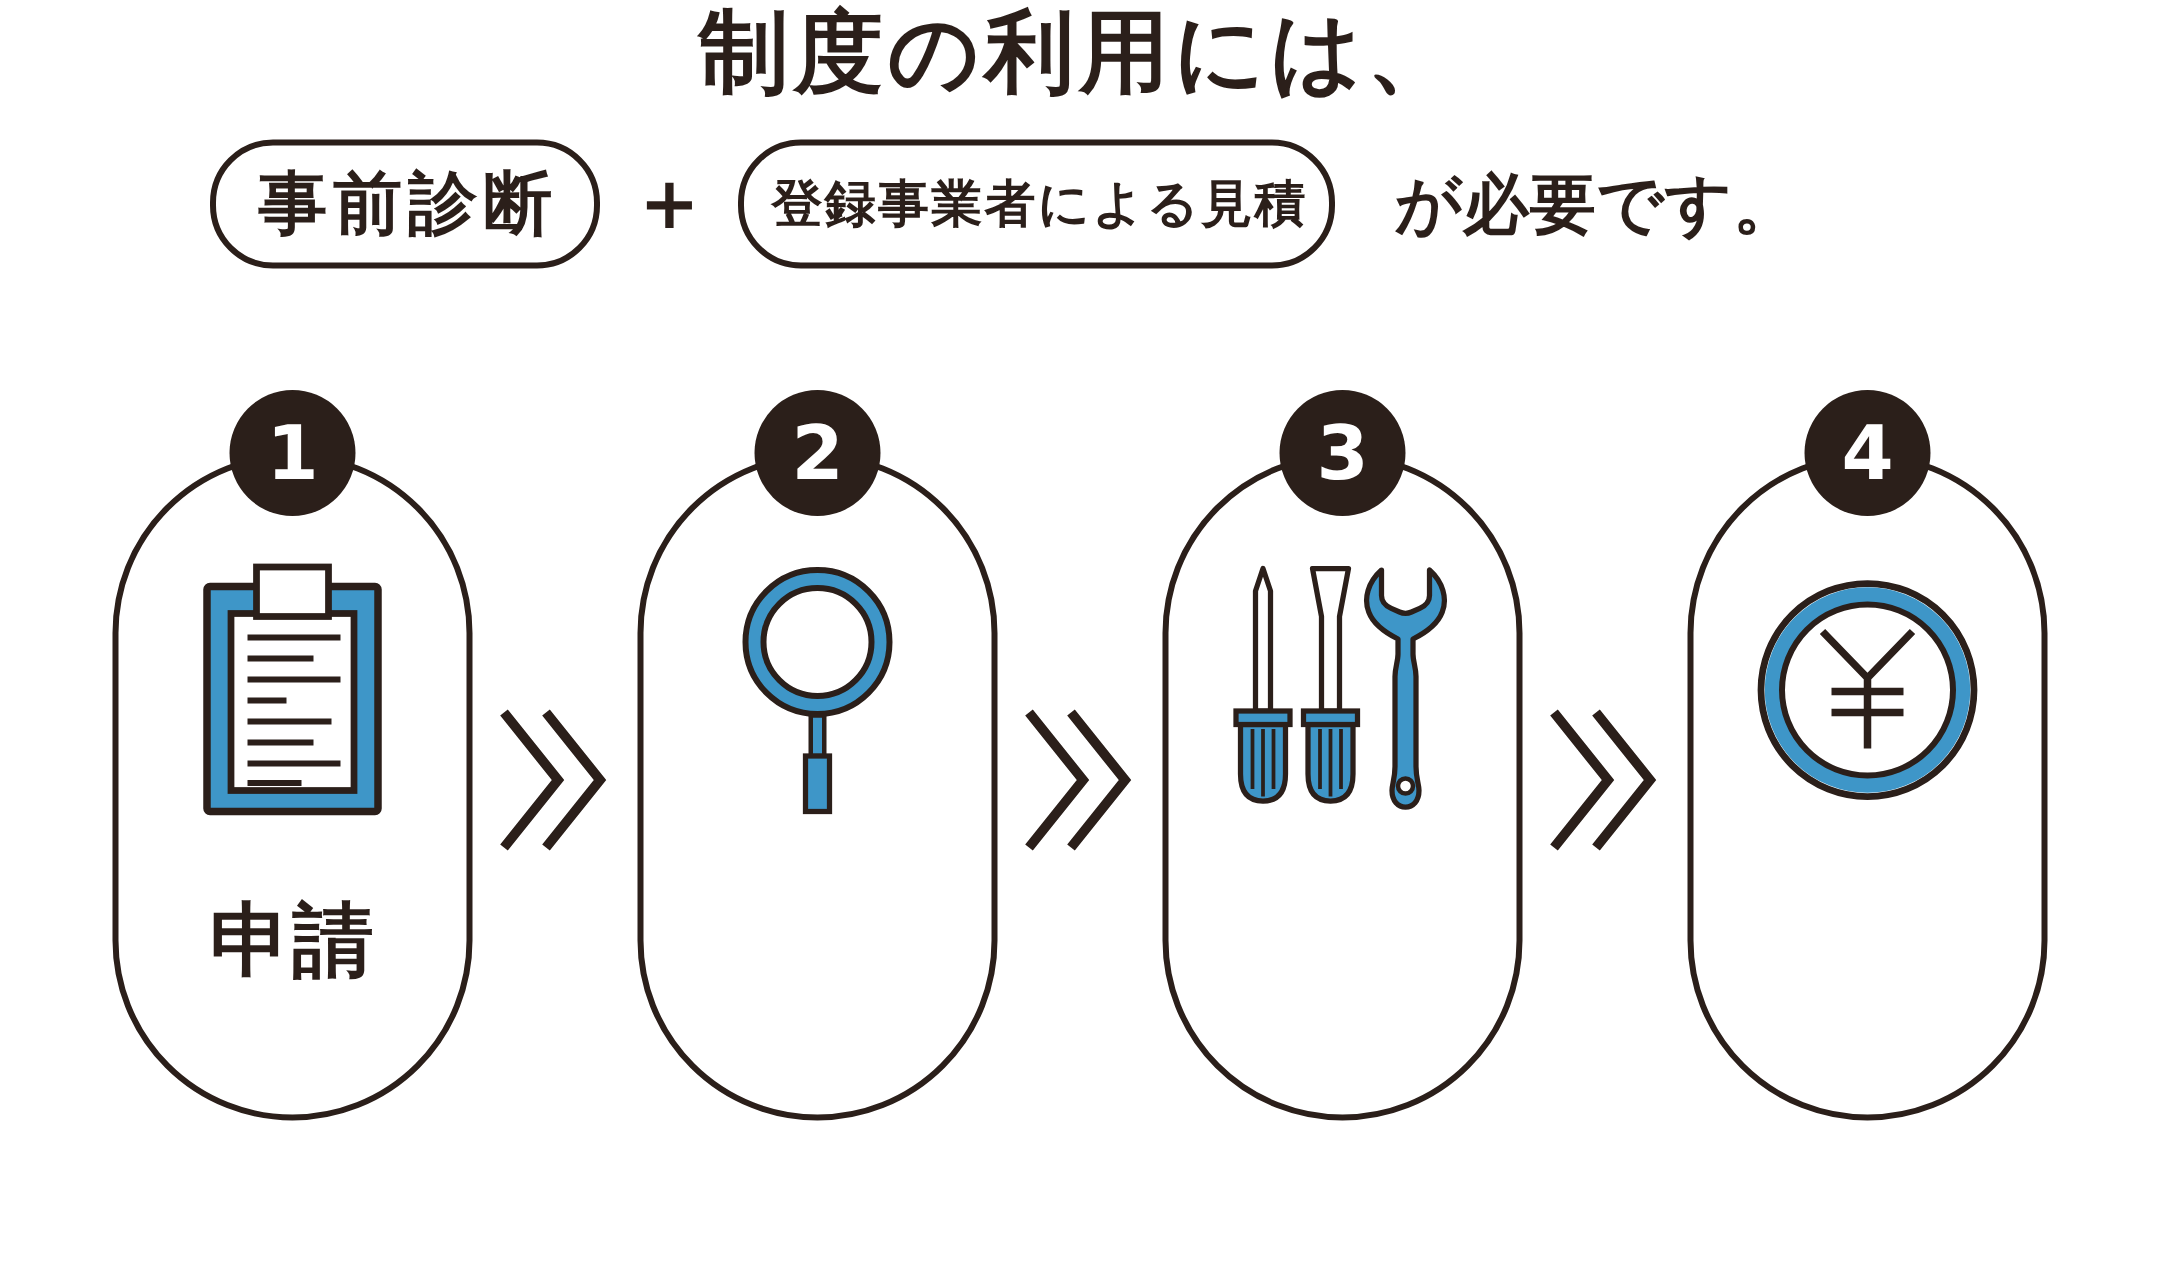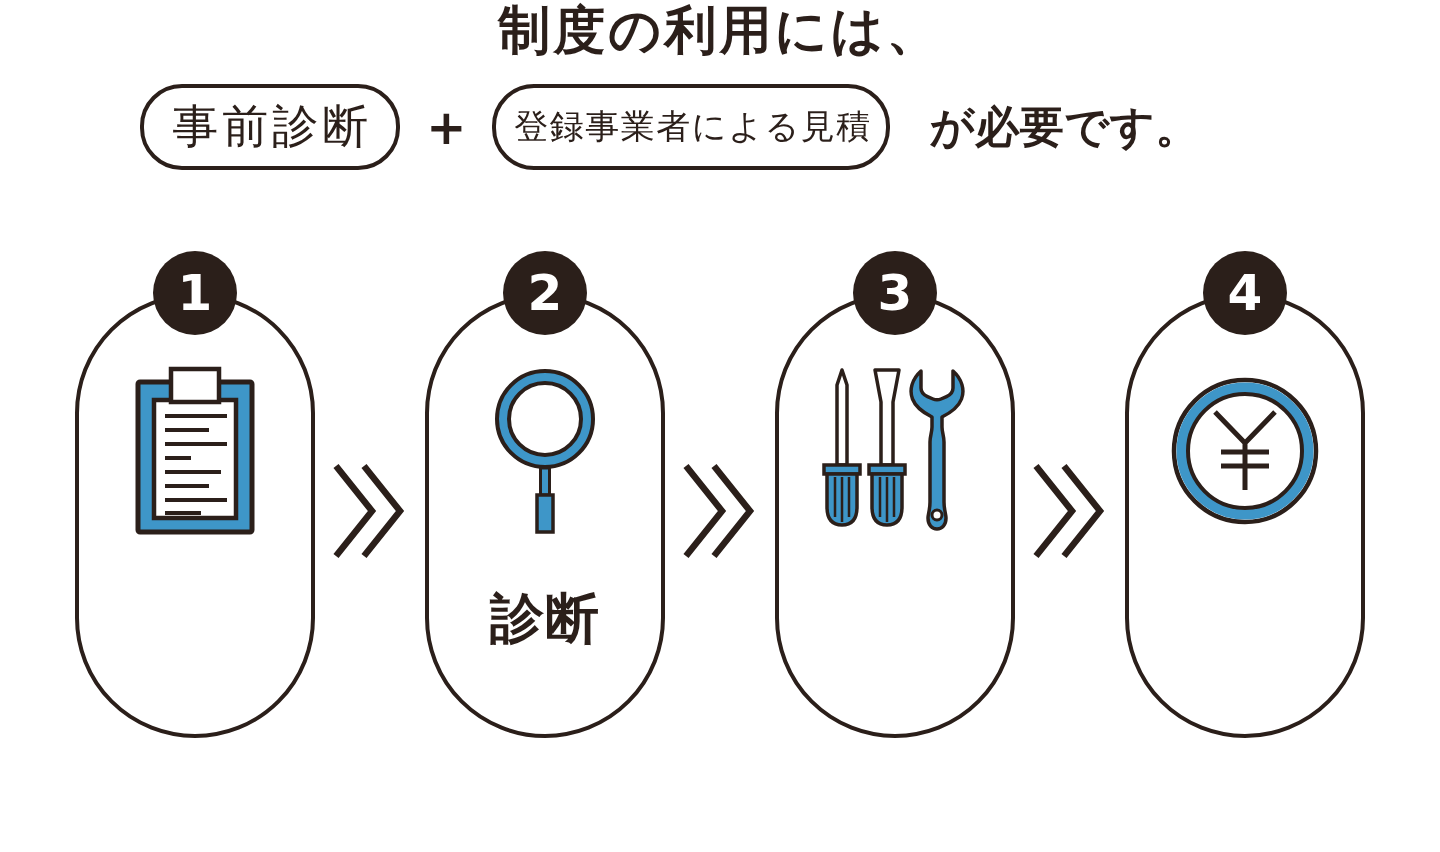--- a/index.html
+++ b/index.html
@@ -14,21 +14,21 @@
   }
   .canvas {
     position: relative;
     width: 1440px;
     height: 852px;
   }
   
   .title {
     margin-top: 2px;
     text-align: center;
-    font-size: 52px;
+    font-size: 60px;
     line-height: 1.1;
     font-weight: bold;
     letter-spacing: 3px;
   }
   
   .req-row {
     position: relative;
     left: -50px;
     margin-top: 28px;
     height: 80px;
@@ -38,21 +38,21 @@
     gap: 26px;
   }
   .pill {
     box-sizing: border-box;
     height: 86px;
     border: 4px solid #2b1f1a;
     border-radius: 42px;
     background: #ffffff;
     display: flex;
     align-items: center;
-    font-weight: normal;
+    font-weight: bold;
   }
   .pill-1 { font-size: 46px; letter-spacing: 4px; padding: 0 24px 0 28px; }
   .pill-2 { font-size: 34px; letter-spacing: 1.5px; padding: 0 14px 0 18px; }
   .plus {
     font-size: 48px;
     font-weight: bold;
     line-height: 1;
   }
   .req-suffix {
     margin-left: 14px;
@@ -149,40 +149,40 @@
     <div class="step-capsule">
       <div class="step-badge">1</div>
       <div class="icon-box">
         <svg width="122" height="170" viewBox="0 0 122 170">
           <rect x="4" y="16" width="114" height="150" rx="2" fill="#3e96c8" stroke="#2b1f1a" stroke-width="5"></rect>
           <rect x="20" y="34" width="82" height="118" fill="#ffffff" stroke="#2b1f1a" stroke-width="4.5"></rect>
           <rect x="37" y="3" width="48" height="33" fill="#ffffff" stroke="#2b1f1a" stroke-width="4.5"></rect>
           <path d="M31,50 H93 M31,64 H75 M31,78 H93 M31,92 H57 M31,106 H87 M31,120 H75 M31,134 H93 M31,147 H67" fill="none" stroke="#2b1f1a" stroke-width="4"></path>
         </svg>
       </div>
+      <div class="step-label">申請</div>
     </div>
 
     <div class="chev-box">
       <svg width="78" height="98" viewBox="0 0 78 98">
         <path d="M5,4 L41,49 L5,94" fill="none" stroke="#2b1f1a" stroke-width="6.5"></path>
         <path d="M33,4 L69,49 L33,94" fill="none" stroke="#2b1f1a" stroke-width="6.5"></path>
       </svg>
     </div>
 
     <div class="step-capsule">
       <div class="step-badge">2</div>
       <div class="icon-box">
         <svg width="104" height="168" viewBox="0 0 104 168">
           <circle cx="52" cy="52" r="48" fill="#3e96c8" stroke="#2b1f1a" stroke-width="4"></circle>
           <circle cx="52" cy="52" r="36" fill="#ffffff" stroke="#2b1f1a" stroke-width="4"></circle>
           <rect x="47.5" y="101" width="9" height="27" fill="#3e96c8" stroke="#2b1f1a" stroke-width="3"></rect>
           <rect x="44" y="128" width="16" height="37" fill="#3e96c8" stroke="#2b1f1a" stroke-width="3.5"></rect>
         </svg>
       </div>
-      <div class="step-label">診断</div>
     </div>
 
     <div class="chev-box">
       <svg width="78" height="98" viewBox="0 0 78 98">
         <path d="M5,4 L41,49 L5,94" fill="none" stroke="#2b1f1a" stroke-width="6.5"></path>
         <path d="M33,4 L69,49 L33,94" fill="none" stroke="#2b1f1a" stroke-width="6.5"></path>
       </svg>
     </div>
 
     <div class="step-capsule">

